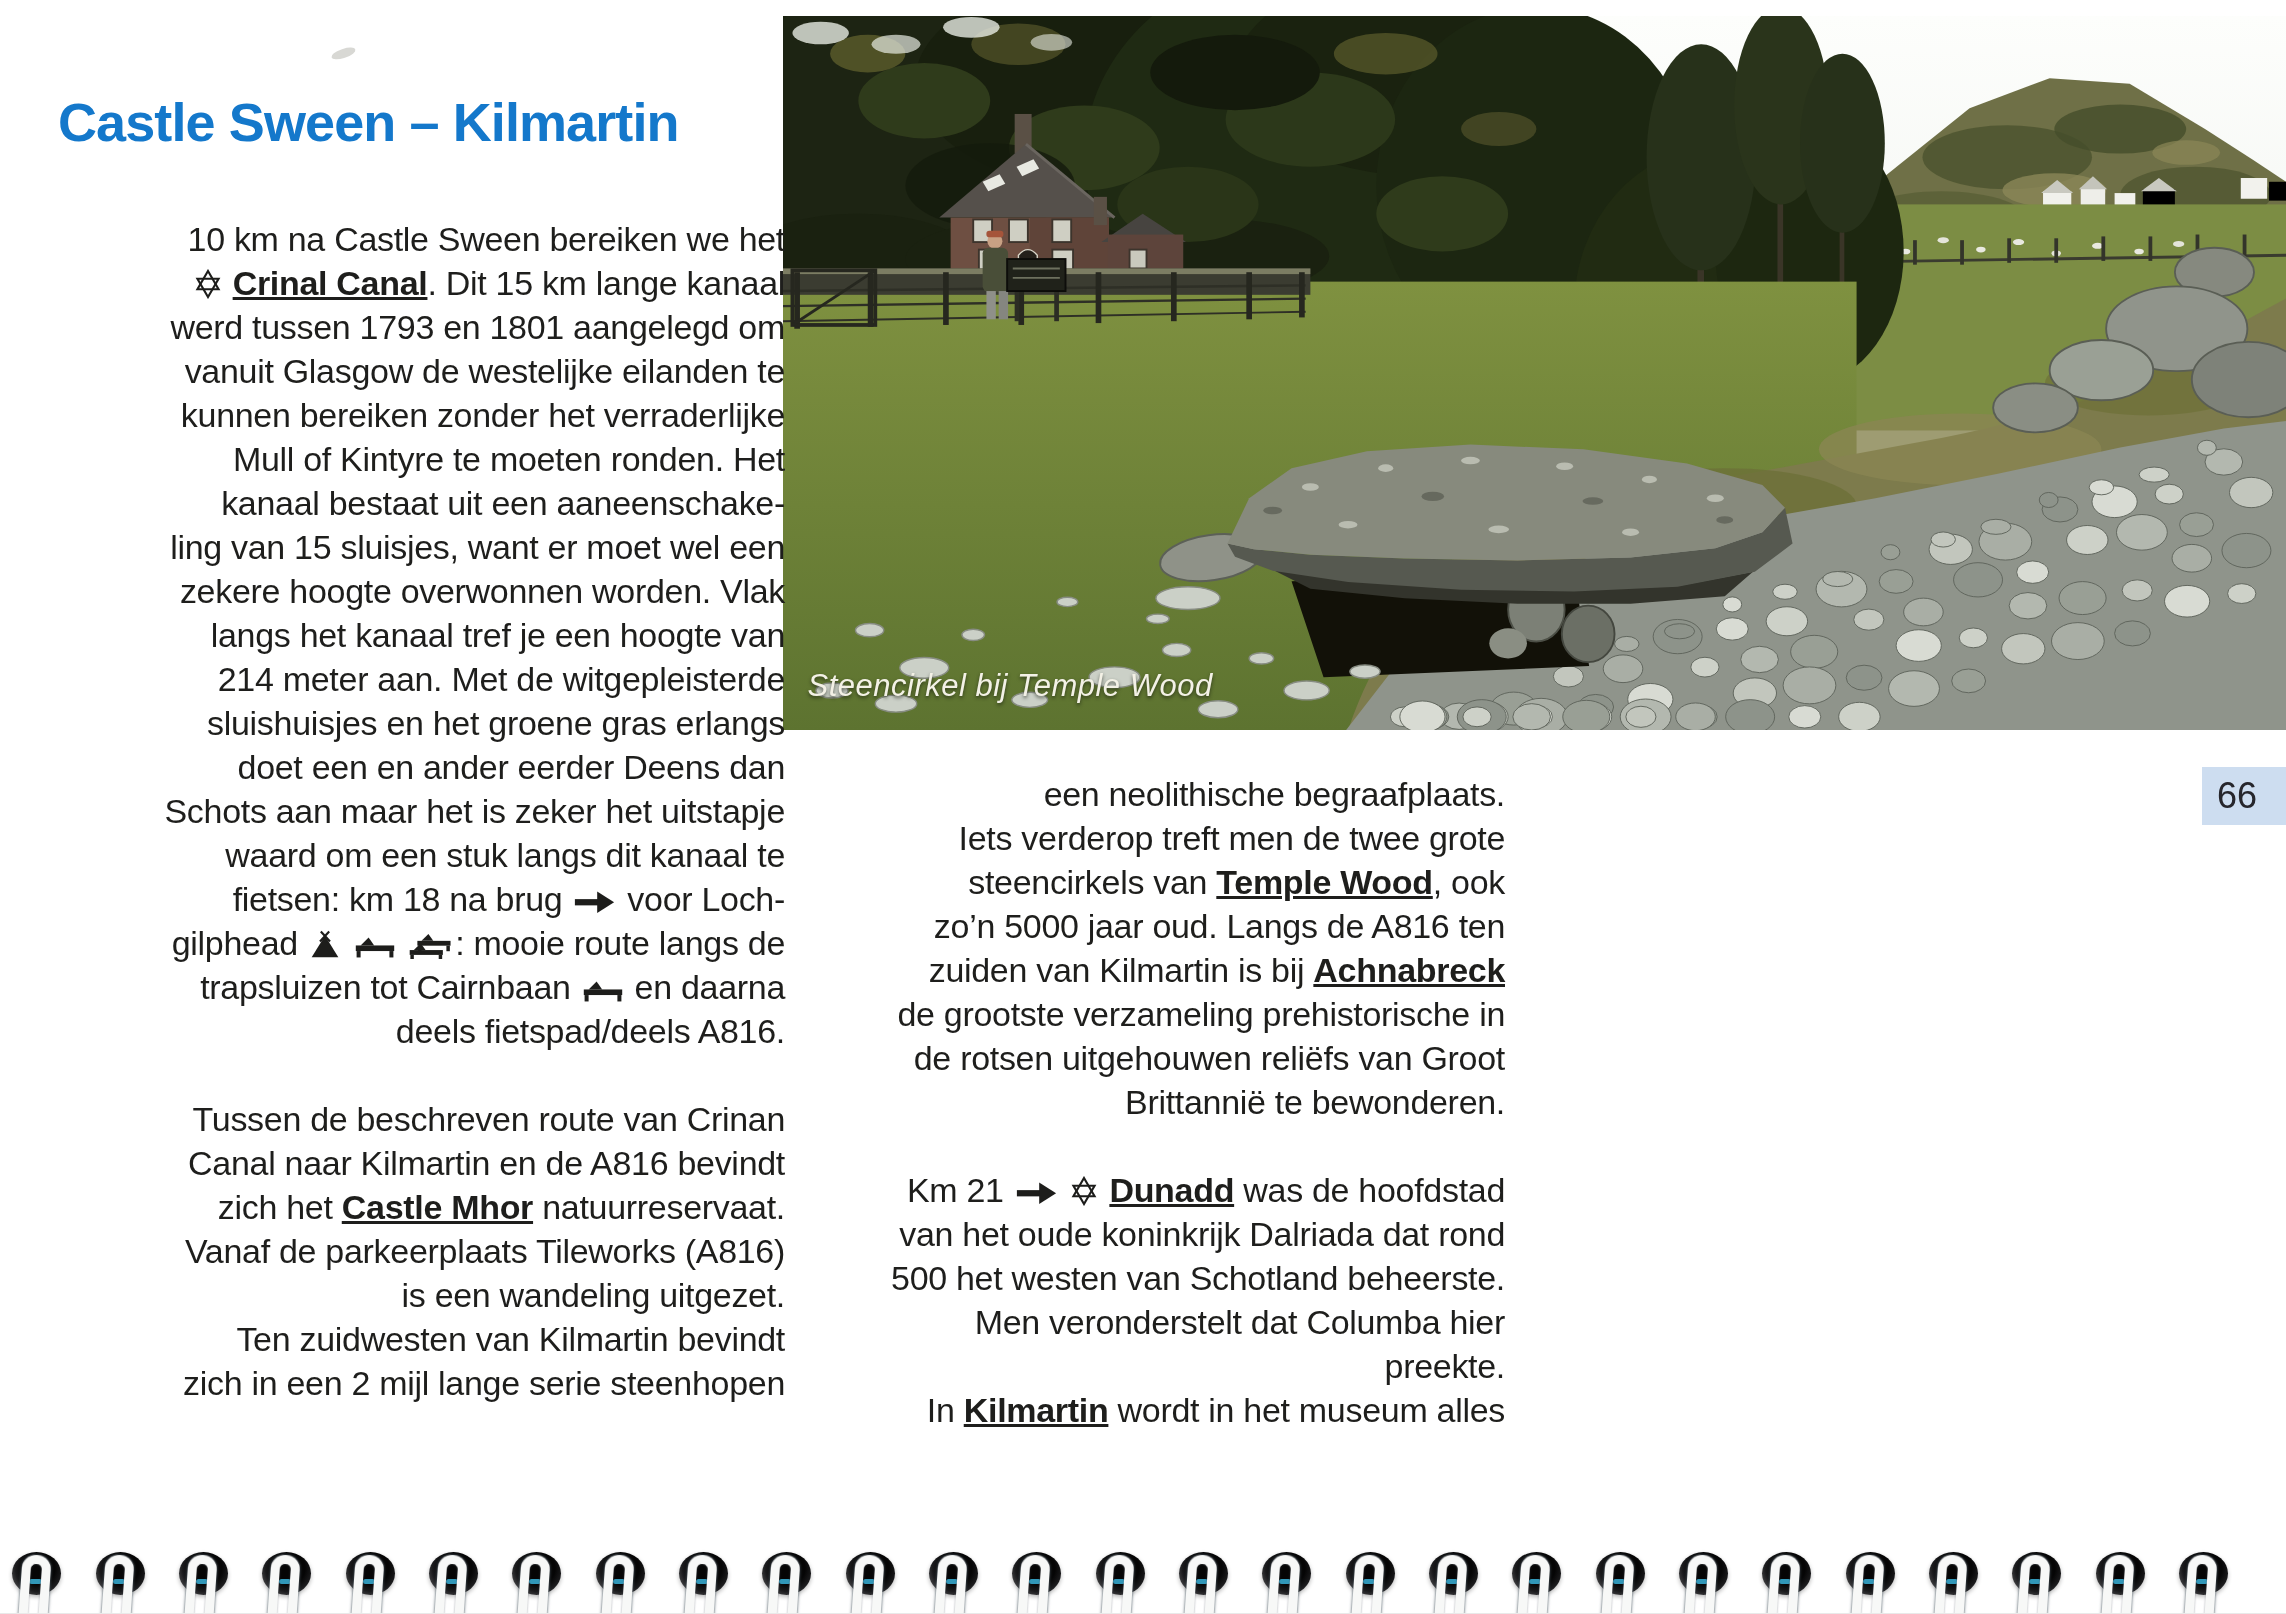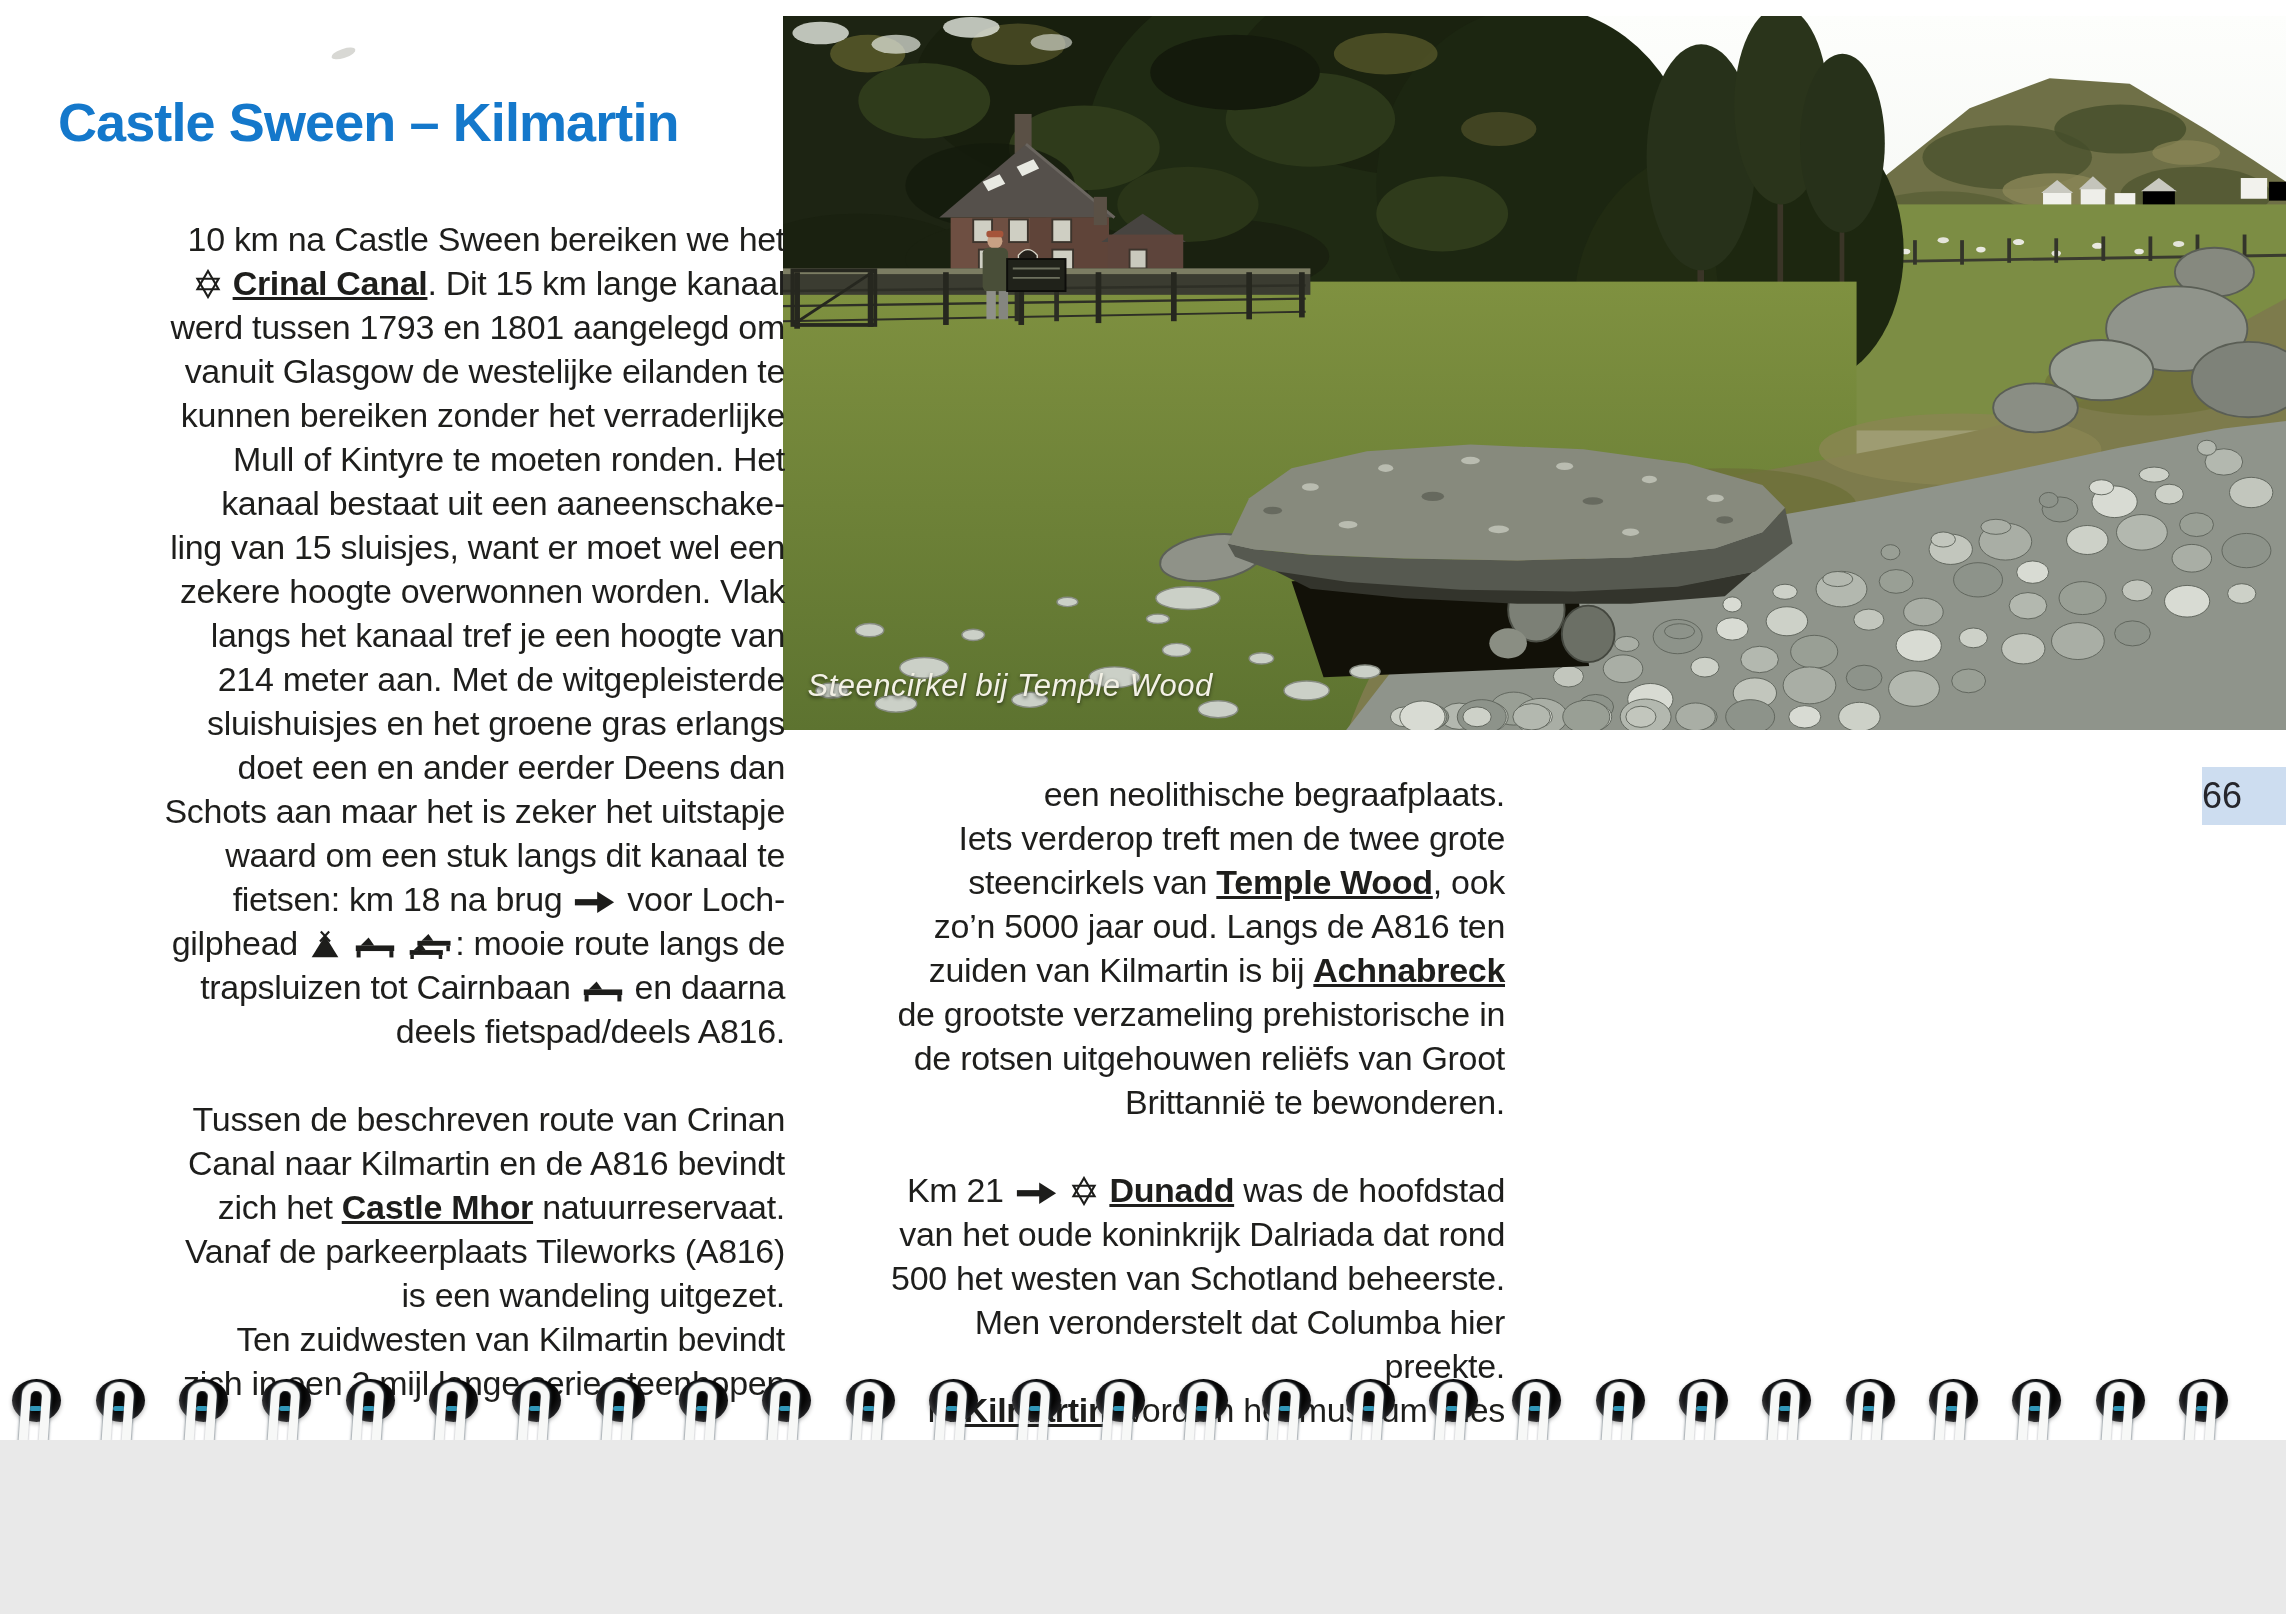--- a/index.html
+++ b/index.html
@@ -1,32 +1,32 @@
 <!DOCTYPE html>
 <html style="font-size:15px"><head>
 <meta charset="utf-8">
 <style>
   html,body{margin:0;padding:0;background:#e9e9e9;}
-  .page{position:relative;width:2286px;height:1440px;background:#ffffff;overflow:hidden;
+  .page{position:relative;width:2286px;height:1613px;background:#ffffff;overflow:hidden;
         font-family:"Liberation Sans", sans-serif;color:#1e1e1c;}
   .page-title{position:absolute;left:58px;top:55px;font-size:54px;font-weight:700;
         letter-spacing:-0.9px;color:#1478cb;white-space:nowrap;}
   .col{position:absolute;font-size:34px;line-height:44px;letter-spacing:-0.3px;}
   .col p{margin:4px 0 44px 0;white-space:pre-line;text-align:right;}
   .col strong{font-weight:700;text-decoration:underline;}
   .col-left{left:58px;top:213px;width:727px;}
   .col-mid{left:793px;top:768px;width:712px;}
   .col-right{left:1510px;top:768px;width:716px;}
   svg.ic{display:inline-block;vertical-align:-3.8px;margin:0 2.8px;}
   .photo{position:absolute;left:783px;top:16px;width:1503px;height:714px;overflow:hidden;}
   .photo svg{display:block;width:100%;height:100%;}
   .photo-caption{position:absolute;left:24.5px;top:652px;font-size:31px;font-style:italic;
         color:#f3f1e6;text-shadow:0 1.9px 3.8px rgba(20,25,15,.65);letter-spacing:0.5px;}
   .page-badge{position:absolute;left:2202px;top:767px;width:85px;height:58px;background:#cdddf0;
-        color:#26262c;font-size:36px;display:flex;align-items:center;box-sizing:border-box;}
+        color:#26262c;font-size:36px;display:flex;align-items:center;padding-left:15px;box-sizing:border-box;}
   .binding{position:absolute;left:0;bottom:0;width:100%;height:66px;overflow:hidden;}
   .ring{position:absolute;top:4.7px;width:56px;height:62px;}
   .ring .hole{position:absolute;left:2.8px;top:0;width:49px;height:43px;border-radius:50%;
         background:radial-gradient(ellipse at 55% 38%, #050505 42%, #1b1b1d 62%, #4e4e50 82%, #b9babb 100%);
         box-shadow:0 1.9px 4.7px rgba(0,0,0,.28);}
   .ring .glint{position:absolute;left:20px;top:27px;width:12.2px;height:5.6px;background:#3ab2d8;opacity:.85;border-radius:2.8px;}
   .ring .wire{position:absolute;left:10.4px;top:3.8px;width:29px;height:79px;box-sizing:border-box;
         border:9.4px solid #f7f8f7;border-bottom:none;border-radius:14px 14px 0 0;
         transform:rotate(4deg);
         box-shadow:0 0 2.8px rgba(80,95,105,.75);

